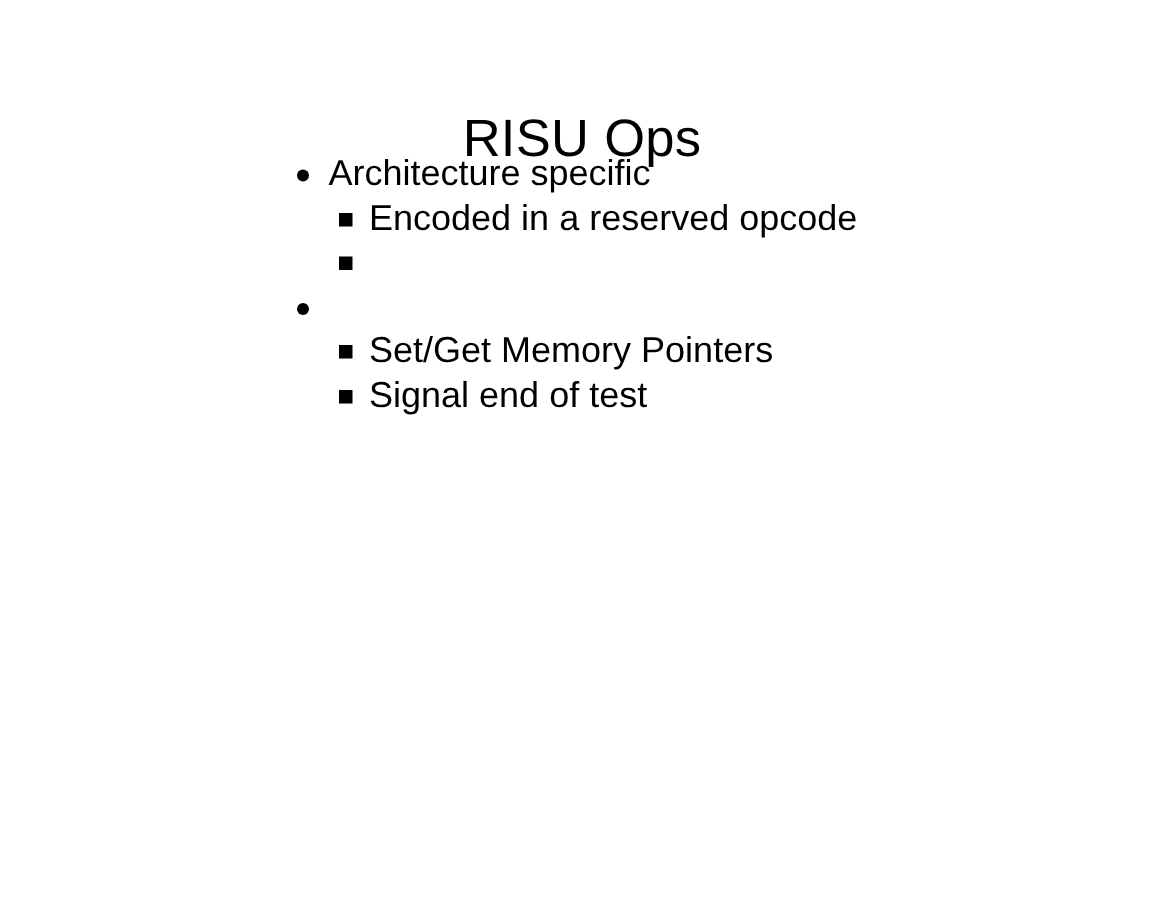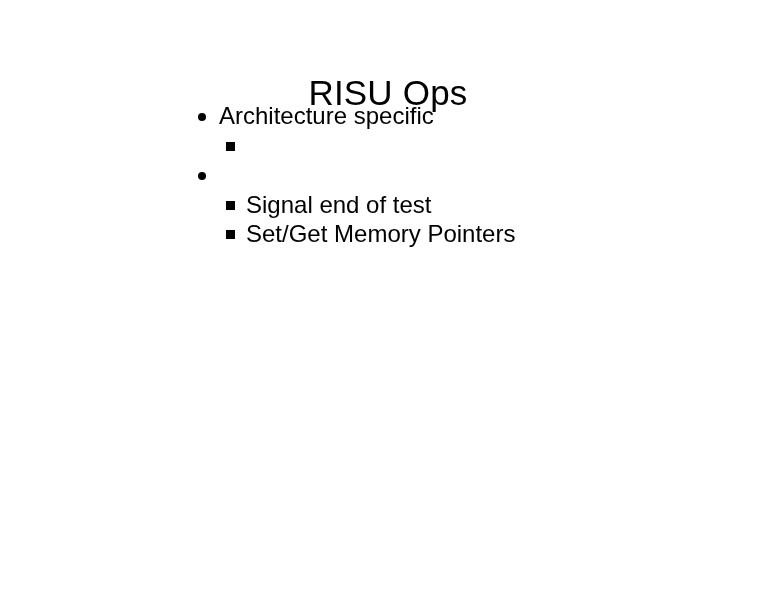--- a/index.html
+++ b/index.html
@@ -101,34 +101,38 @@
 
   <h1 class="slide-title">RISU Ops</h1>
 
   <div class="body-list">
 
     <div class="bullet-row level-1">
       <span class="marker"></span>
       <span class="bullet-text">Architecture specific</span>
     </div>
 
+    <div class="bullet-row level-2">
+      <span class="marker"></span>
+      <span class="bullet-text">Encoded in a reserved opcode</span>
+    </div>
 
     <div class="bullet-row level-2">
       <span class="marker"></span>
     </div>
 
     <div class="bullet-row level-1">
       <span class="marker"></span>
     </div>
 
 
     <div class="bullet-row level-2">
       <span class="marker"></span>
-      <span class="bullet-text">Signal end of test</span>
+      <span class="bullet-text">Set/Get Memory Pointers</span>
     </div>
 
     <div class="bullet-row level-2">
       <span class="marker"></span>
-      <span class="bullet-text">Set/Get Memory Pointers</span>
+      <span class="bullet-text">Signal end of test</span>
     </div>
 
   </div>
 </div>
 
 </body></html>

